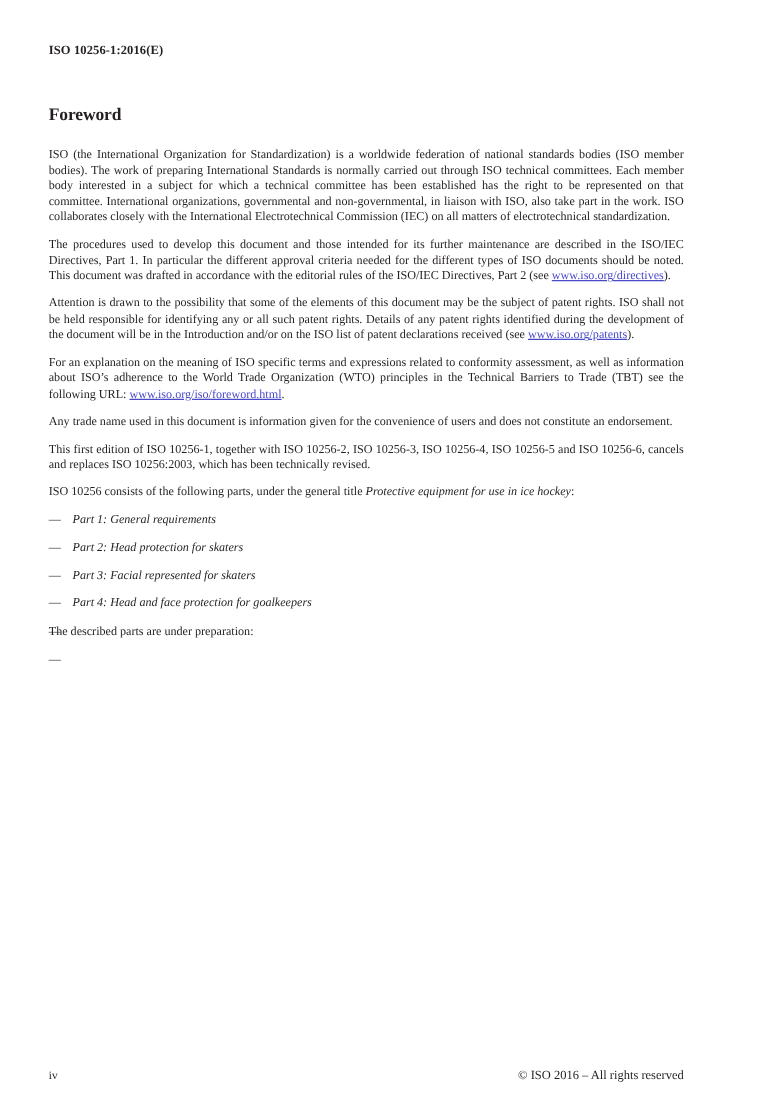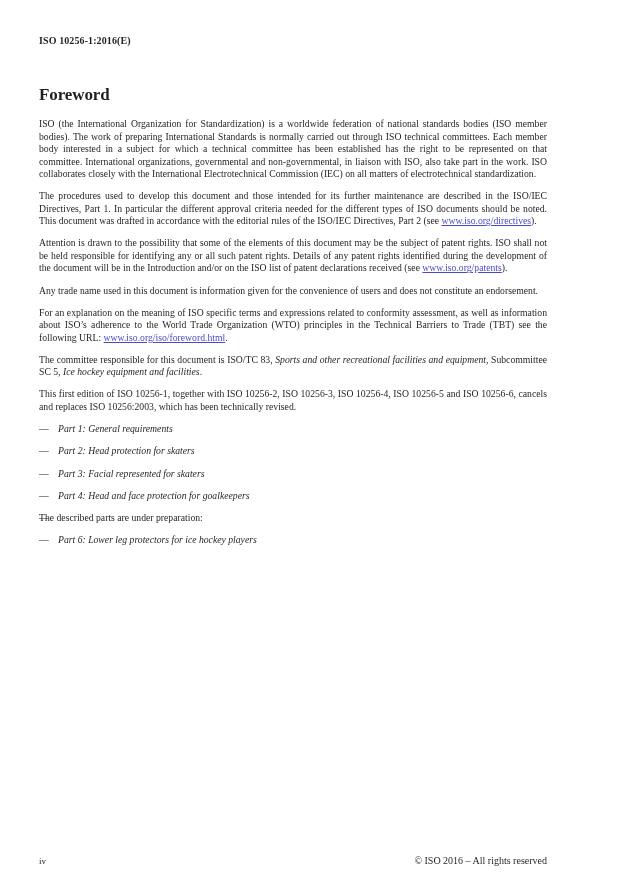--- a/index.html
+++ b/index.html
@@ -28,21 +28,21 @@
     top: 35px;
     font-size: 10px;
     font-weight: bold;
     letter-spacing: 0.1px;
     color: #231f20;
   }
   .heading {
     position: absolute;
     left: 39px;
     top: 85px;
-    font-size: 17px;
+    font-size: 14px;
     font-weight: bold;
     letter-spacing: -0.1px;
     color: #231f20;
   }
   .body-block {
     position: absolute;
     left: 39px;
     top: 118px;
     width: 508px;
     font-family: Liberation Serif, serif;
@@ -113,41 +113,41 @@
   <div class="heading">Foreword</div>
 
   <div class="body-block">
 
     <p class="para"><span>ISO (the International Organization for Standardization) is a worldwide federation of national standards bodies (ISO member bodies). The work of preparing International Standards is normally carried out through ISO technical committees. Each member body interested in a subject for which a technical committee has been established has the right to be represented on that committee. International organizations, governmental and non-governmental, in liaison with ISO, also take part in the work. ISO collaborates closely with the International Electrotechnical Commission (IEC) on all matters of electrotechnical standardization.</span></p>
 
     <p class="para last-line-natural"><span>The procedures used to develop this document and those intended for its further maintenance are described in the ISO/IEC Directives, Part 1. In particular the different approval criteria needed for the different types of ISO documents should be noted. This document was drafted in accordance with the editorial rules of the ISO/IEC Directives, Part 2 (see </span><a class="link" href="#">www.iso.org/directives</a><span>).</span></p>
 
     <p class="para last-line-natural"><span>Attention is drawn to the possibility that some of the elements of this document may be the subject of patent rights. ISO shall not be held responsible for identifying any or all such patent rights. Details of any patent rights identified during the development of the document will be in the Introduction and/or on the ISO list of patent declarations received (see </span><a class="link" href="#">www.iso.org/patents</a><span>).</span></p>
 
+    <p class="para last-line-natural"><span>For an explanation on the meaning of ISO specific terms and expressions related to conformity assessment, as well as information about ISO’s adherence to the World Trade Organization (WTO) principles in the Technical Barriers to Trade (TBT) see the following URL: </span><a class="link" href="#">www.iso.org/iso/foreword.html</a><span>.</span></p>
+
     <p class="para last-line-natural"><span>Any trade name used in this document is information given for the convenience of users and does not constitute an endorsement.</span></p>
 
-    <p class="para last-line-natural"><span>For an explanation on the meaning of ISO specific terms and expressions related to conformity assessment, as well as information about ISO’s adherence to the World Trade Organization (WTO) principles in the Technical Barriers to Trade (TBT) see the following URL: </span><a class="link" href="#">www.iso.org/iso/foreword.html</a><span>.</span></p>
-
-    <p class="para last-line-natural"><span>The committee responsible for this document is ISO/TC 83, </span><em>Sports and other recreational facilities and equipment</em><span>, Subcommittee SC 5, </span><em>Ice hockey equipment and facilities</em><span>.</span></p>
 
     <p class="para last-line-natural"><span>This first edition of ISO 10256-1, together with ISO 10256-2, ISO 10256-3, ISO 10256-4, ISO 10256-5 and ISO 10256-6, cancels and replaces ISO 10256:2003, which has been technically revised.</span></p>
 
+    <p class="para last-line-natural"><span>ISO 10256 consists of the following parts, under the general title </span><em>Protective equipment for use in ice hockey</em><span>:</span></p>
 
     <ul class="parts">
       <li><span class="dash">—</span><span>Part 1: General requirements</span></li>
       <li><span class="dash">—</span><span>Part 2: Head protection for skaters</span></li>
       <li><span class="dash">—</span><span>Part 3: Facial represented for skaters</span></li>
       <li><span class="dash">—</span><span>Part 4: Head and face protection for goalkeepers</span></li>
       <li><span class="dash">—</span></li>
     </ul>
 
     <p class="para last-line-natural"><span>The described parts are under preparation:</span></p>
 
     <ul class="parts">
-      <li><span class="dash">—</span><span>Part 6: Lower leg protectors for ice hockey players</span></li>
+      <li><span class="dash">—</span></li>
     </ul>
 
   </div>
 
   <div class="footer">
     <div class="footer-inner">
       <span class="folio">iv</span>
       <span class="copyright">© ISO 2016 – All rights reserved</span>
     </div>
   </div>

